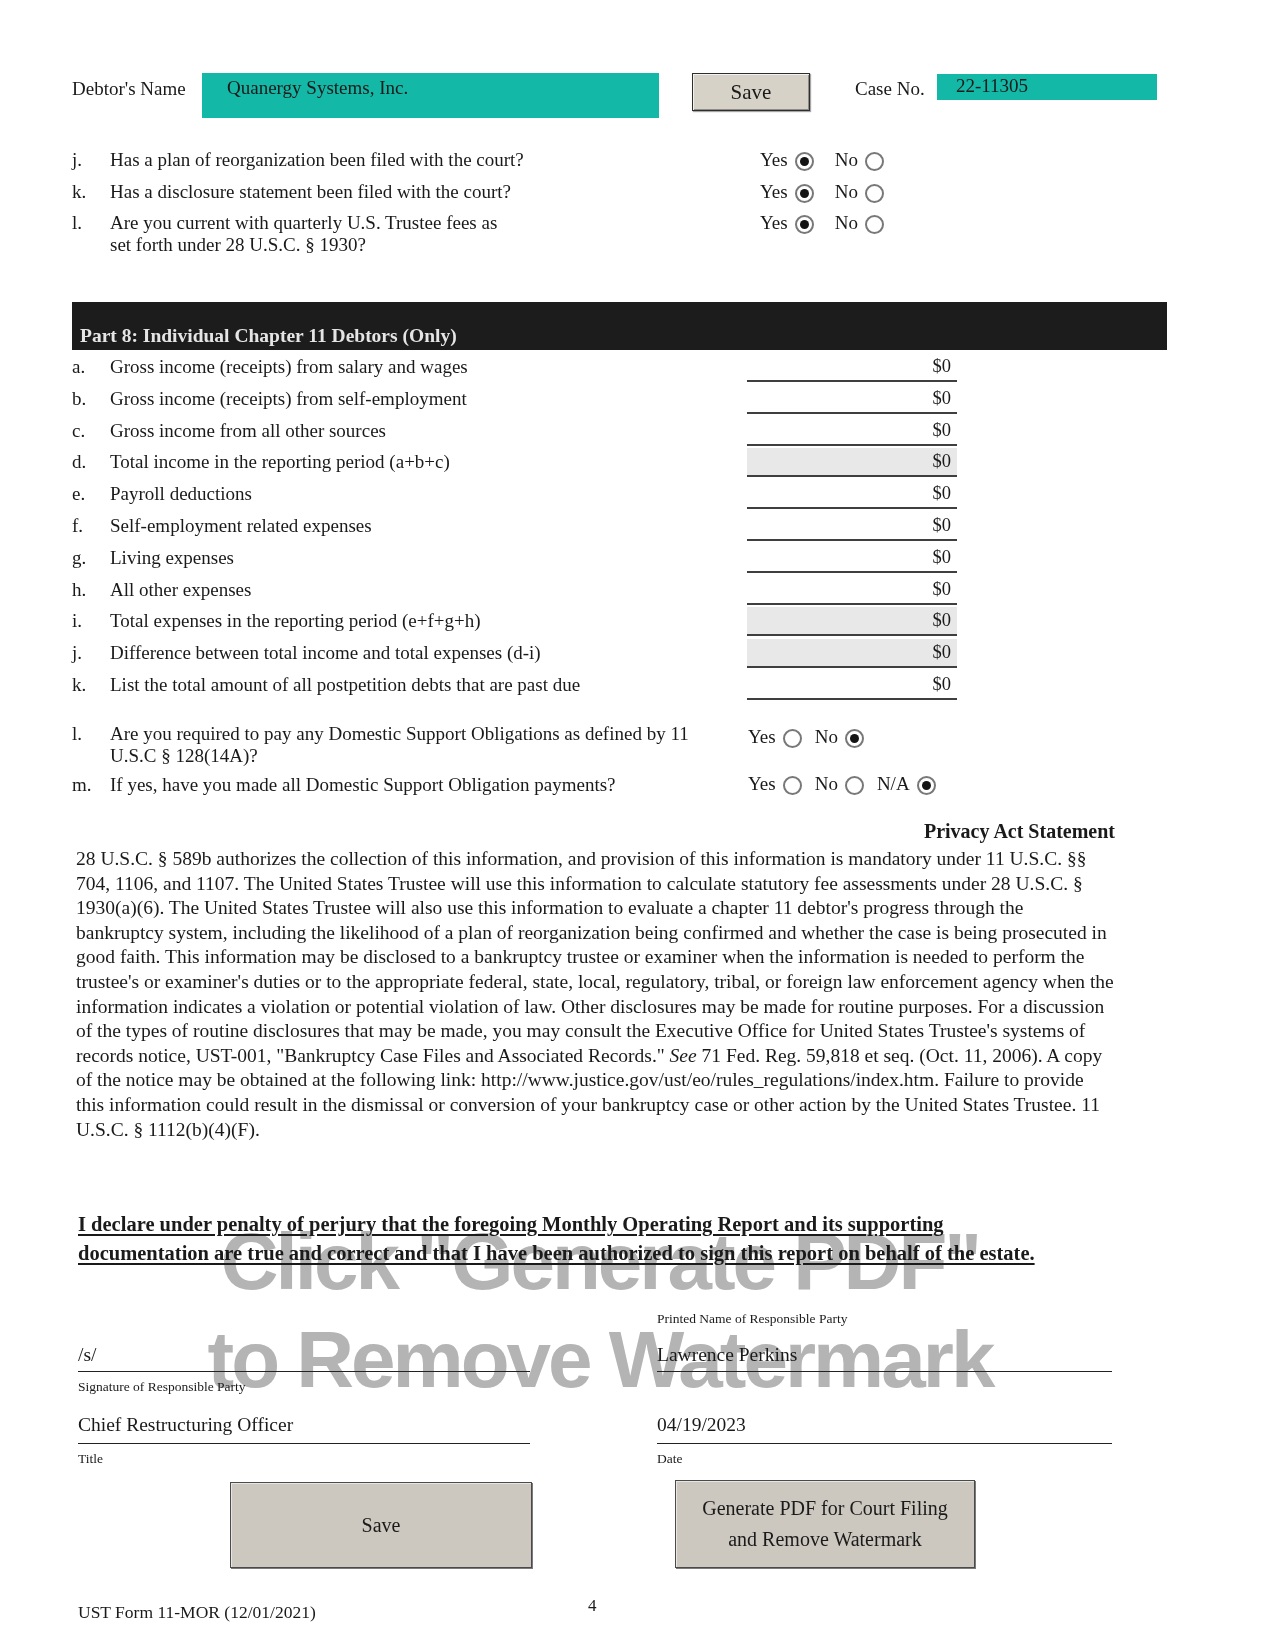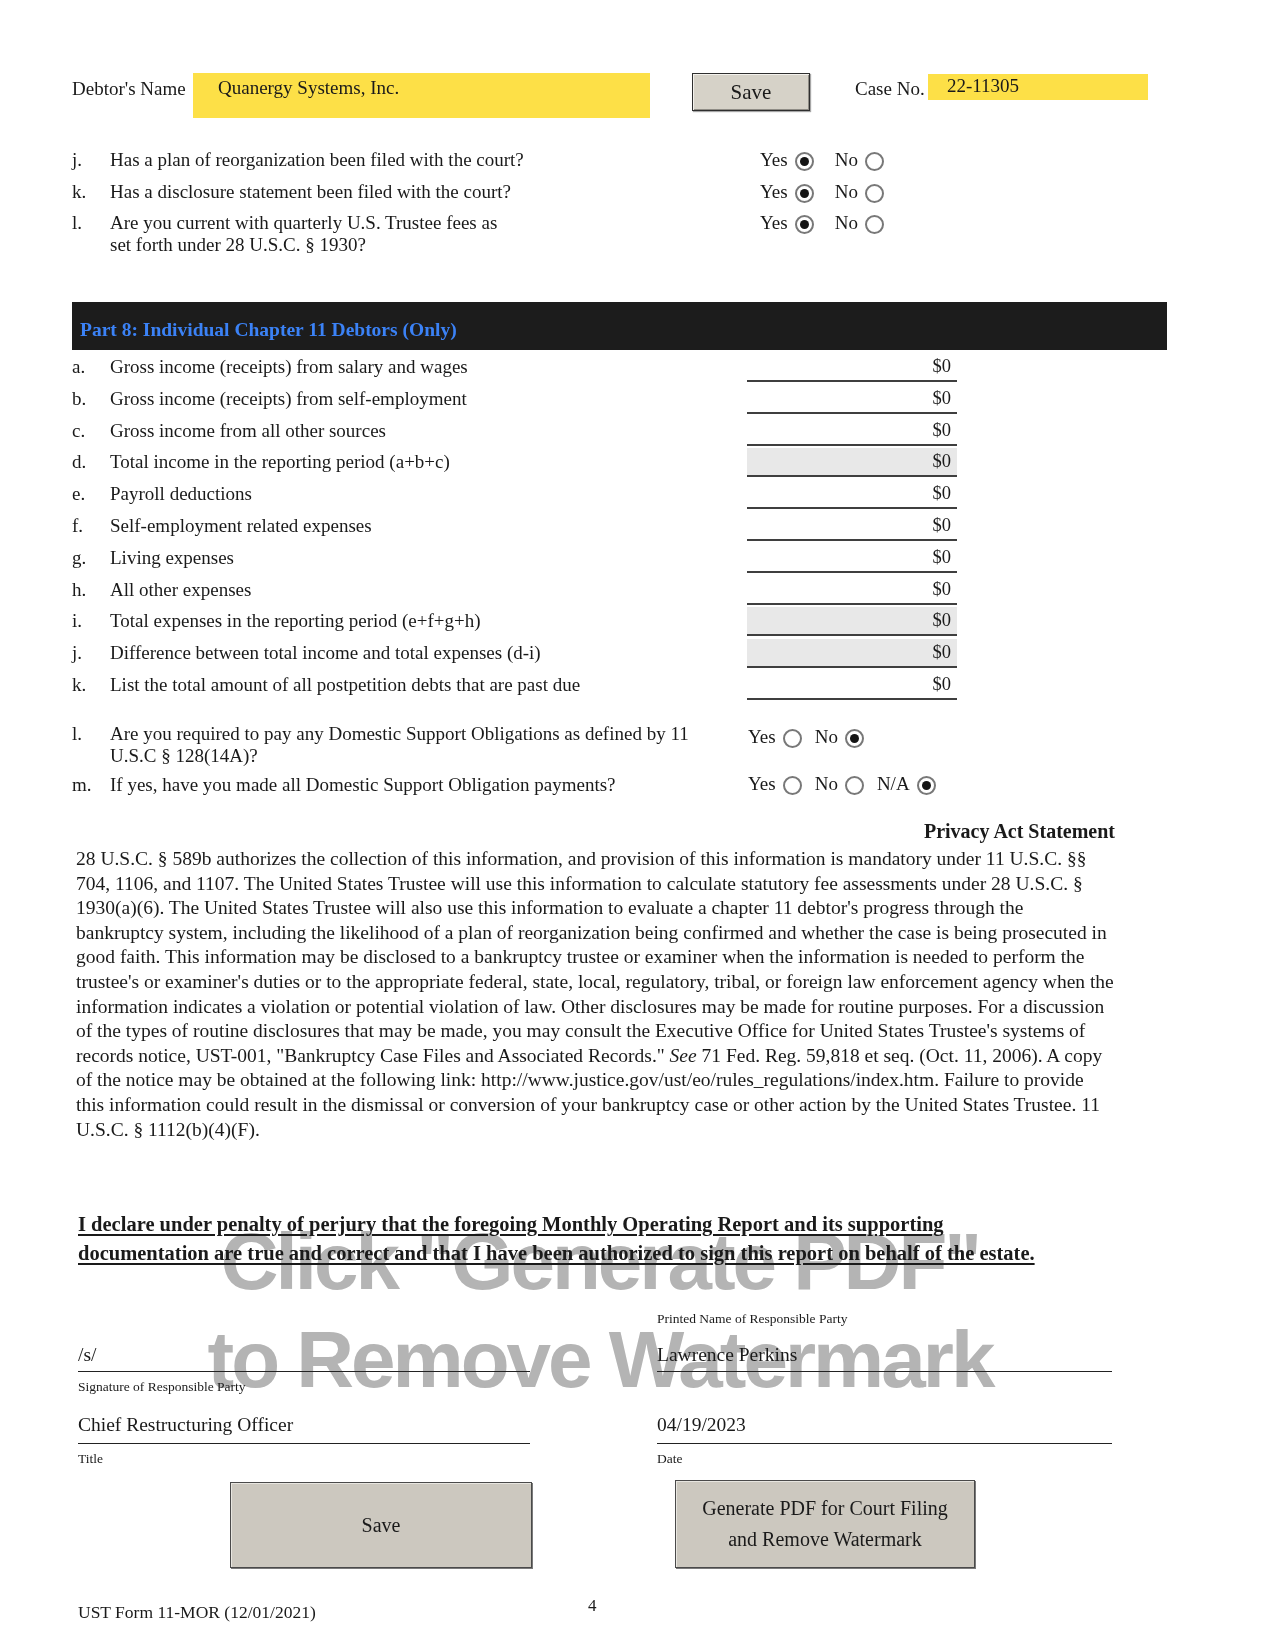--- a/index.html
+++ b/index.html
@@ -3,41 +3,41 @@
 <meta charset="utf-8">
 <style>
   html,body{margin:0;padding:0;background:#fff;}
   .page{position:relative;width:1275px;height:1650px;background:#ffffff;
         font-family:"Liberation Serif","DejaVu Serif",serif;color:#1a1a1a;overflow:hidden;}
   .page > *{position:absolute;z-index:1;}
   .wm{z-index:0;left:40px;width:1120px;text-align:center;white-space:nowrap;
       font-family:"Liberation Sans","DejaVu Sans",sans-serif;font-weight:700;
       font-size:80px;letter-spacing:-3px;color:#b4b4b4;line-height:1;}
   .lbl19{font-size:19px;}
-  .grayfield{background:#fde047;}
+  .grayfield{background:#14b8a6;margin-left:9px;}
   .btn3d{display:flex;align-items:center;justify-content:center;
          background:#d6d2c8;border:1px solid #2f2f2f;
          box-shadow:inset 1px 1px 0 #f4f2ed, inset -1px -1px 0 #8f8c85, 1px 1px 1px rgba(0,0,0,.35);
          font-size:21px;cursor:pointer;}
   .btnflat{display:flex;flex-direction:column;align-items:center;justify-content:center;
            background:#ccc8bf;border:1px solid #4a4a4a;
            box-shadow:1px 1px 0 #7a7a7a, inset 1px 1px 0 #e8e6e0;
            font-size:20px;text-align:center;line-height:1.55;cursor:pointer;}
   .qblock{font-size:19px;}
   .qrow{position:relative;height:31.5px;}
   .letter{display:inline-block;width:38px;}
   .ans{position:absolute;display:flex;align-items:flex-end;font-size:19px;}
   .ans .lbl{margin-right:7px;}
   .ans .lbl.g{margin-left:21px;}
   .radio{display:inline-block;flex:none;width:15px;height:15px;border:2px solid #787878;
          border-radius:50%;background:#fff;position:relative;}
   .radio.checked::after{content:"";position:absolute;left:3px;top:3px;width:9px;height:9px;
          background:#141414;border-radius:50%;}
-  .bar{background:#1c1c1c;color:#3b82f6;font-weight:bold;font-size:19.5px;
-       padding:17px 0 0 8px;box-sizing:border-box;}
+  .bar{background:#1c1c1c;color:#e5e5e5;font-weight:bold;font-size:19.5px;
+       padding:23px 0 0 8px;box-sizing:border-box;}
   .p8row{position:relative;height:31.8px;font-size:19px;}
   .amt{position:absolute;left:675px;top:-3px;width:204px;height:27px;line-height:27px;
        border-bottom:2px solid #3f3f3f;text-align:right;padding-right:6px;font-size:18.5px;}
   .amt.shaded{background:#e8e8e8;}
   .para{font-size:19.5px;line-height:24.6px;text-align:left;}
   .decl{font-size:20.5px;font-weight:bold;line-height:29px;
         text-decoration:underline;text-decoration-thickness:1.5px;text-underline-offset:3px;}
   .sline{height:0;border-bottom:1.6px solid #222;}
   .smalllbl{font-size:13.5px;text-align:center;}
   .sigval{font-size:19.5px;}

